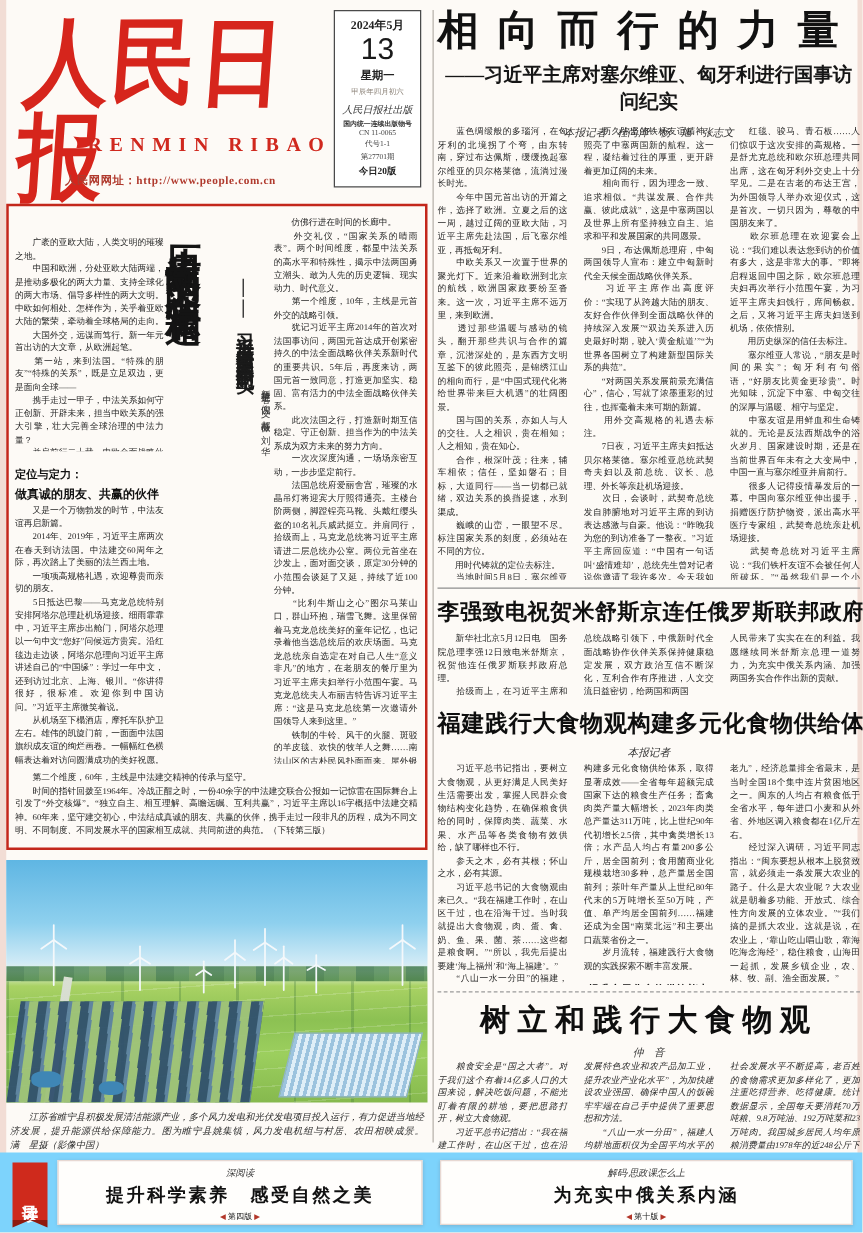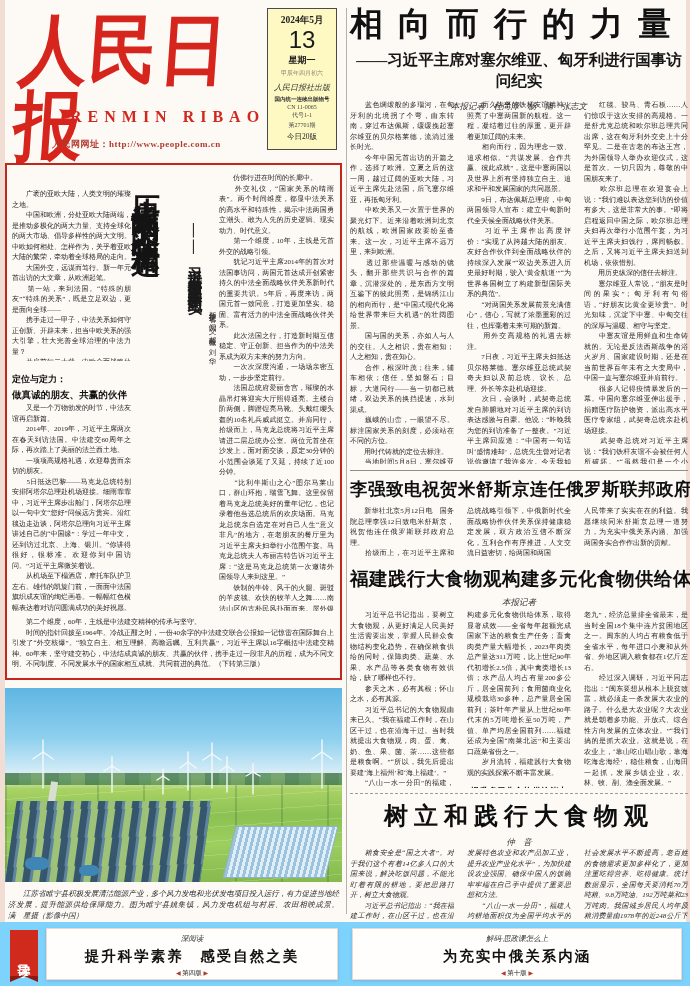--- a/index.html
+++ b/index.html
@@ -10,29 +10,29 @@
   .txt{white-space:pre-line;text-align:justify;color:#262626;}
   .body7{font-size:7px;line-height:10.5px;overflow:hidden;}
   .kai{font-style:italic;}
   .hei{font-family:"Liberation Sans","DejaVu Sans",sans-serif;}
   .vert{writing-mode:vertical-rl;}
   .ctr{text-align:center;}
   
   .mast-title{font-size:68px;font-weight:900;color:#d6251c;transform:skewX(-4deg) scaleY(1.12);transform-origin:left top;letter-spacing:2px;line-height:1;}
   .mast-latin{font-size:16px;font-weight:bold;color:#d0281e;letter-spacing:6px;}
   .mast-web{font-size:9px;font-weight:bold;color:#b03a2e;letter-spacing:.5px;}
-  .datebox{border:1px solid #4a4a4a;background:#fef9c3;text-align:center;padding:5px 2px;box-sizing:border-box;}
+  .datebox{border:1px solid #4a4a4a;background:#ffffff;text-align:center;padding:5px 2px;box-sizing:border-box;}
   .db1{font-size:9.5px;font-weight:bold;color:#222;}
   .db-day{font-size:24px;line-height:26px;color:#1a1a1a;font-family:"Liberation Sans",sans-serif;}
   .db-week{font-size:9px;font-weight:bold;color:#222;margin-top:1px;}
   .db-lunar{font-size:6px;color:#8a8076;margin-top:2px;}
   .db-pub{font-size:8px;color:#333;margin-top:4px;font-style:italic;}
   .db-sm{font-size:5.5px;font-weight:bold;color:#333;margin-top:3px;}
   .db-sm2{font-size:6px;color:#444;margin-top:1px;}
-  .db-pg{font-size:7.5px;font-weight:normal;color:#222;margin-top:2px;}
+  .db-pg{font-size:7.5px;font-weight:bold;color:#222;margin-top:2px;}
   
   .vline{border-left:1px solid #b7b1aa;}
   .hline{border-top:1px solid #8d8d8d;}
   .hdash{border-top:1px dashed #9a9a9a;}
   
   .lead-head{font-size:33px;font-weight:900;color:#111;letter-spacing:15px;line-height:1.1;white-space:nowrap;}
   .lead-sub{font-size:15.5px;font-weight:bold;color:#161616;}
   .byline{font-size:8.5px;color:#333;font-style:italic;}
   .cols{display:flex;gap:13px;}
   .col{flex:0 0 104px;width:104px;}

